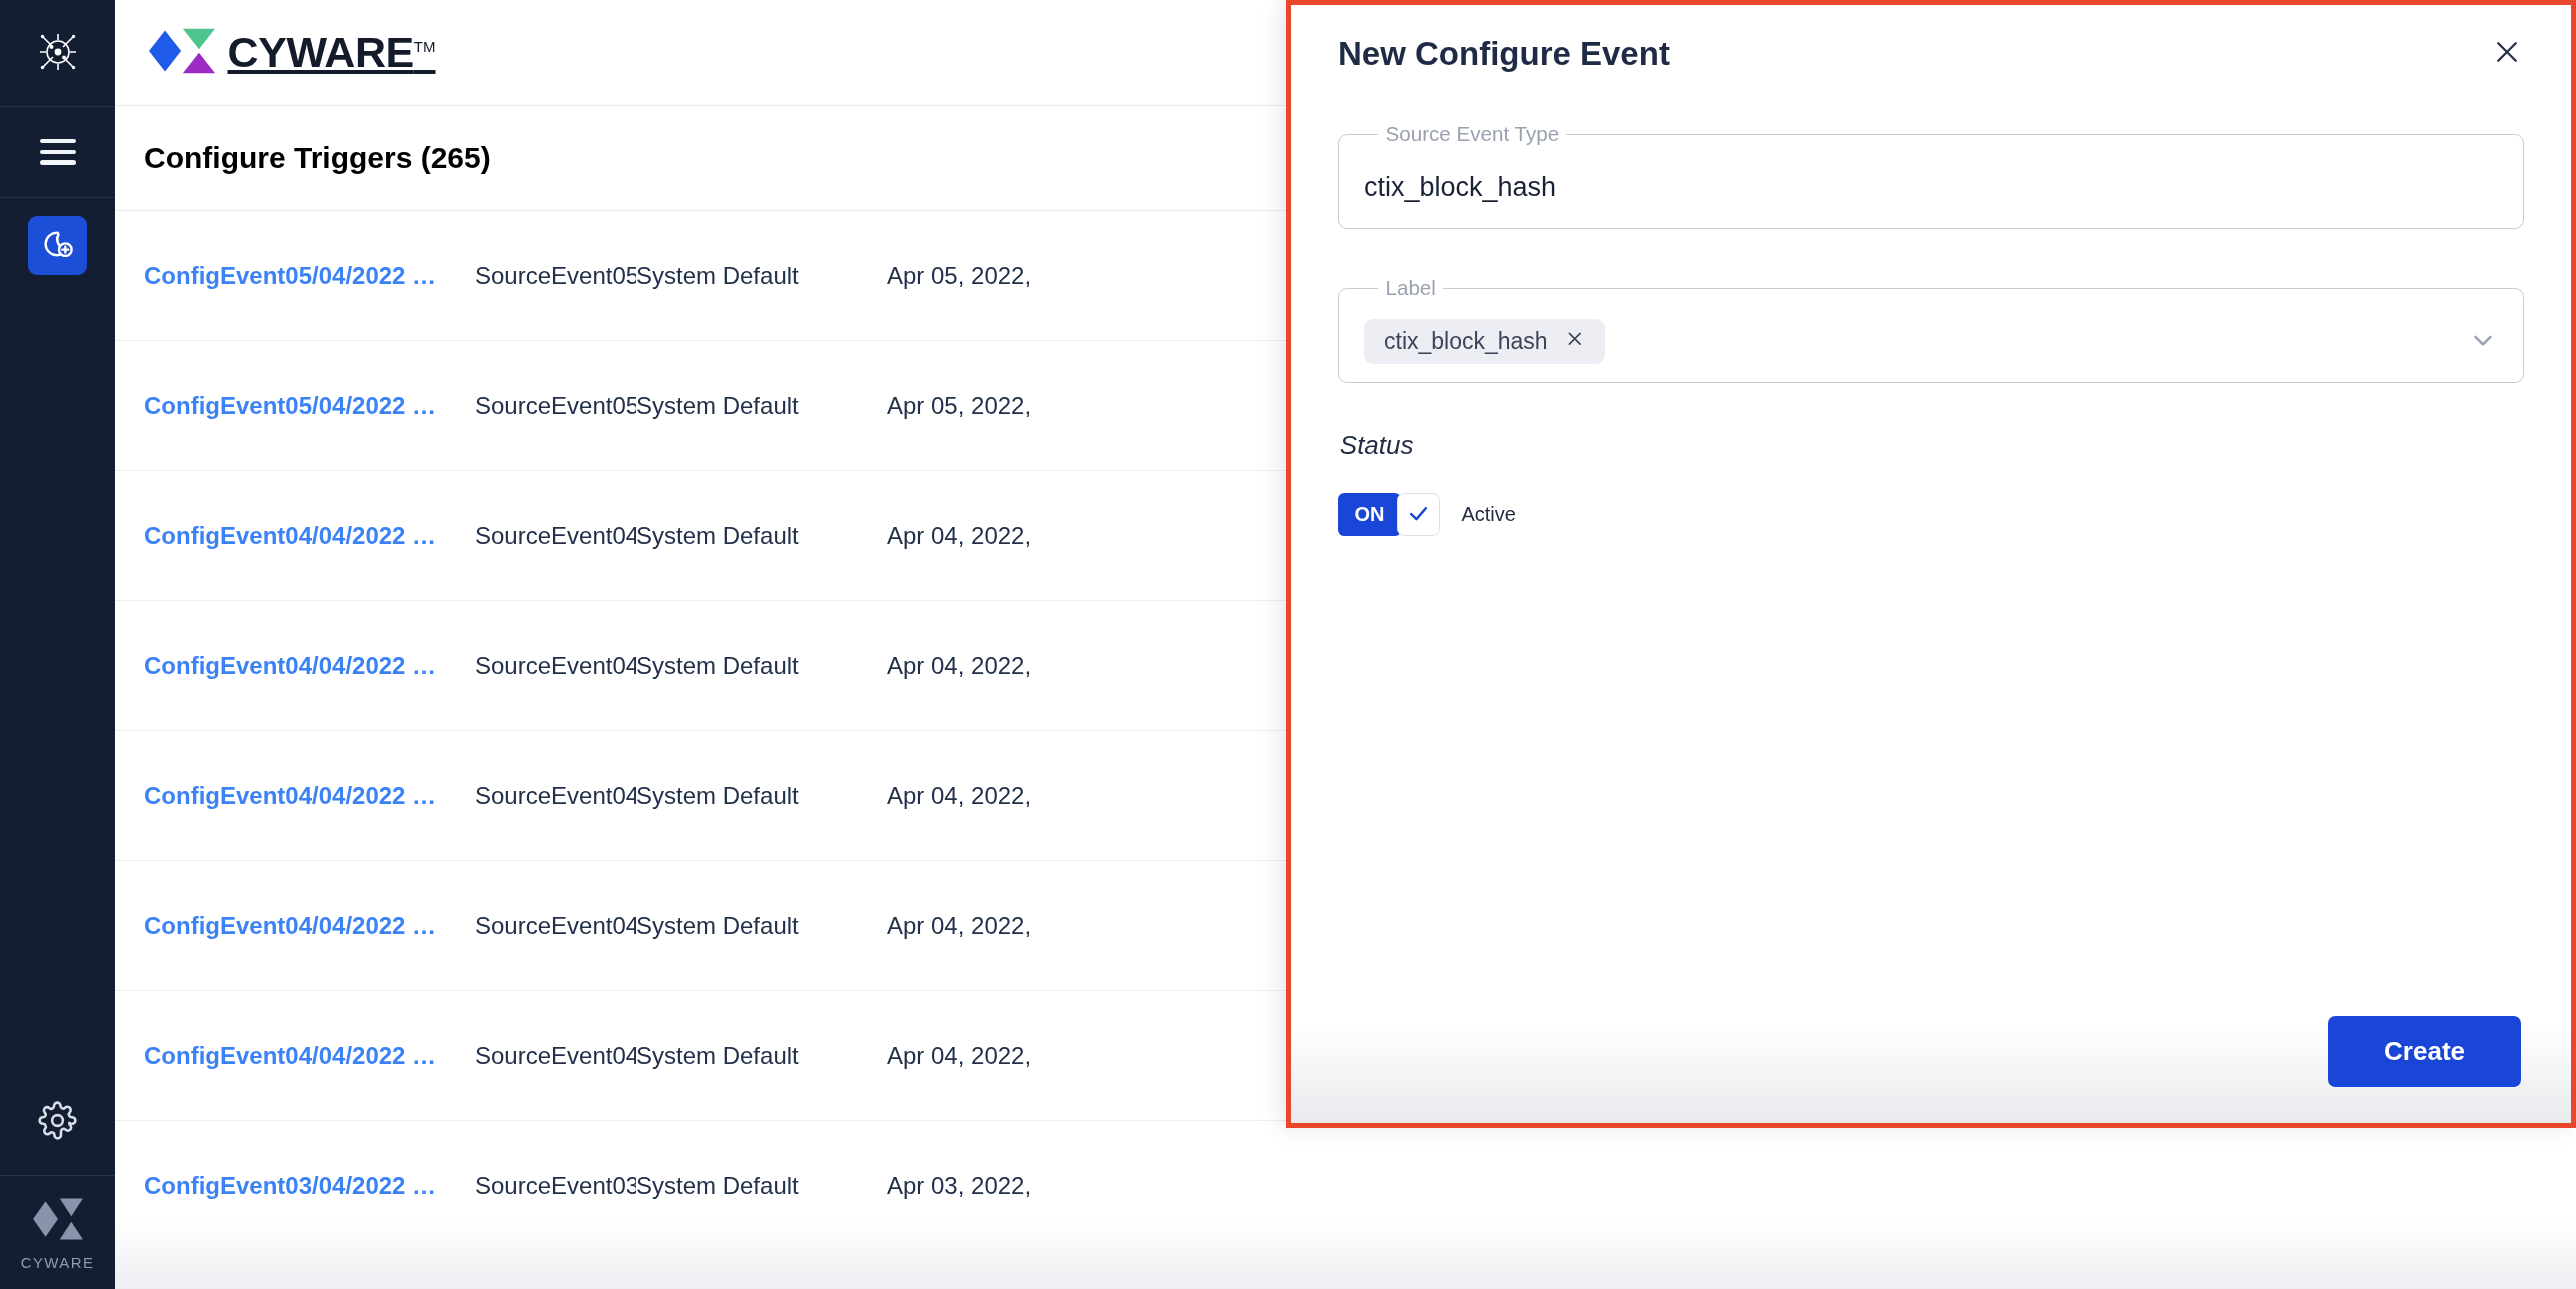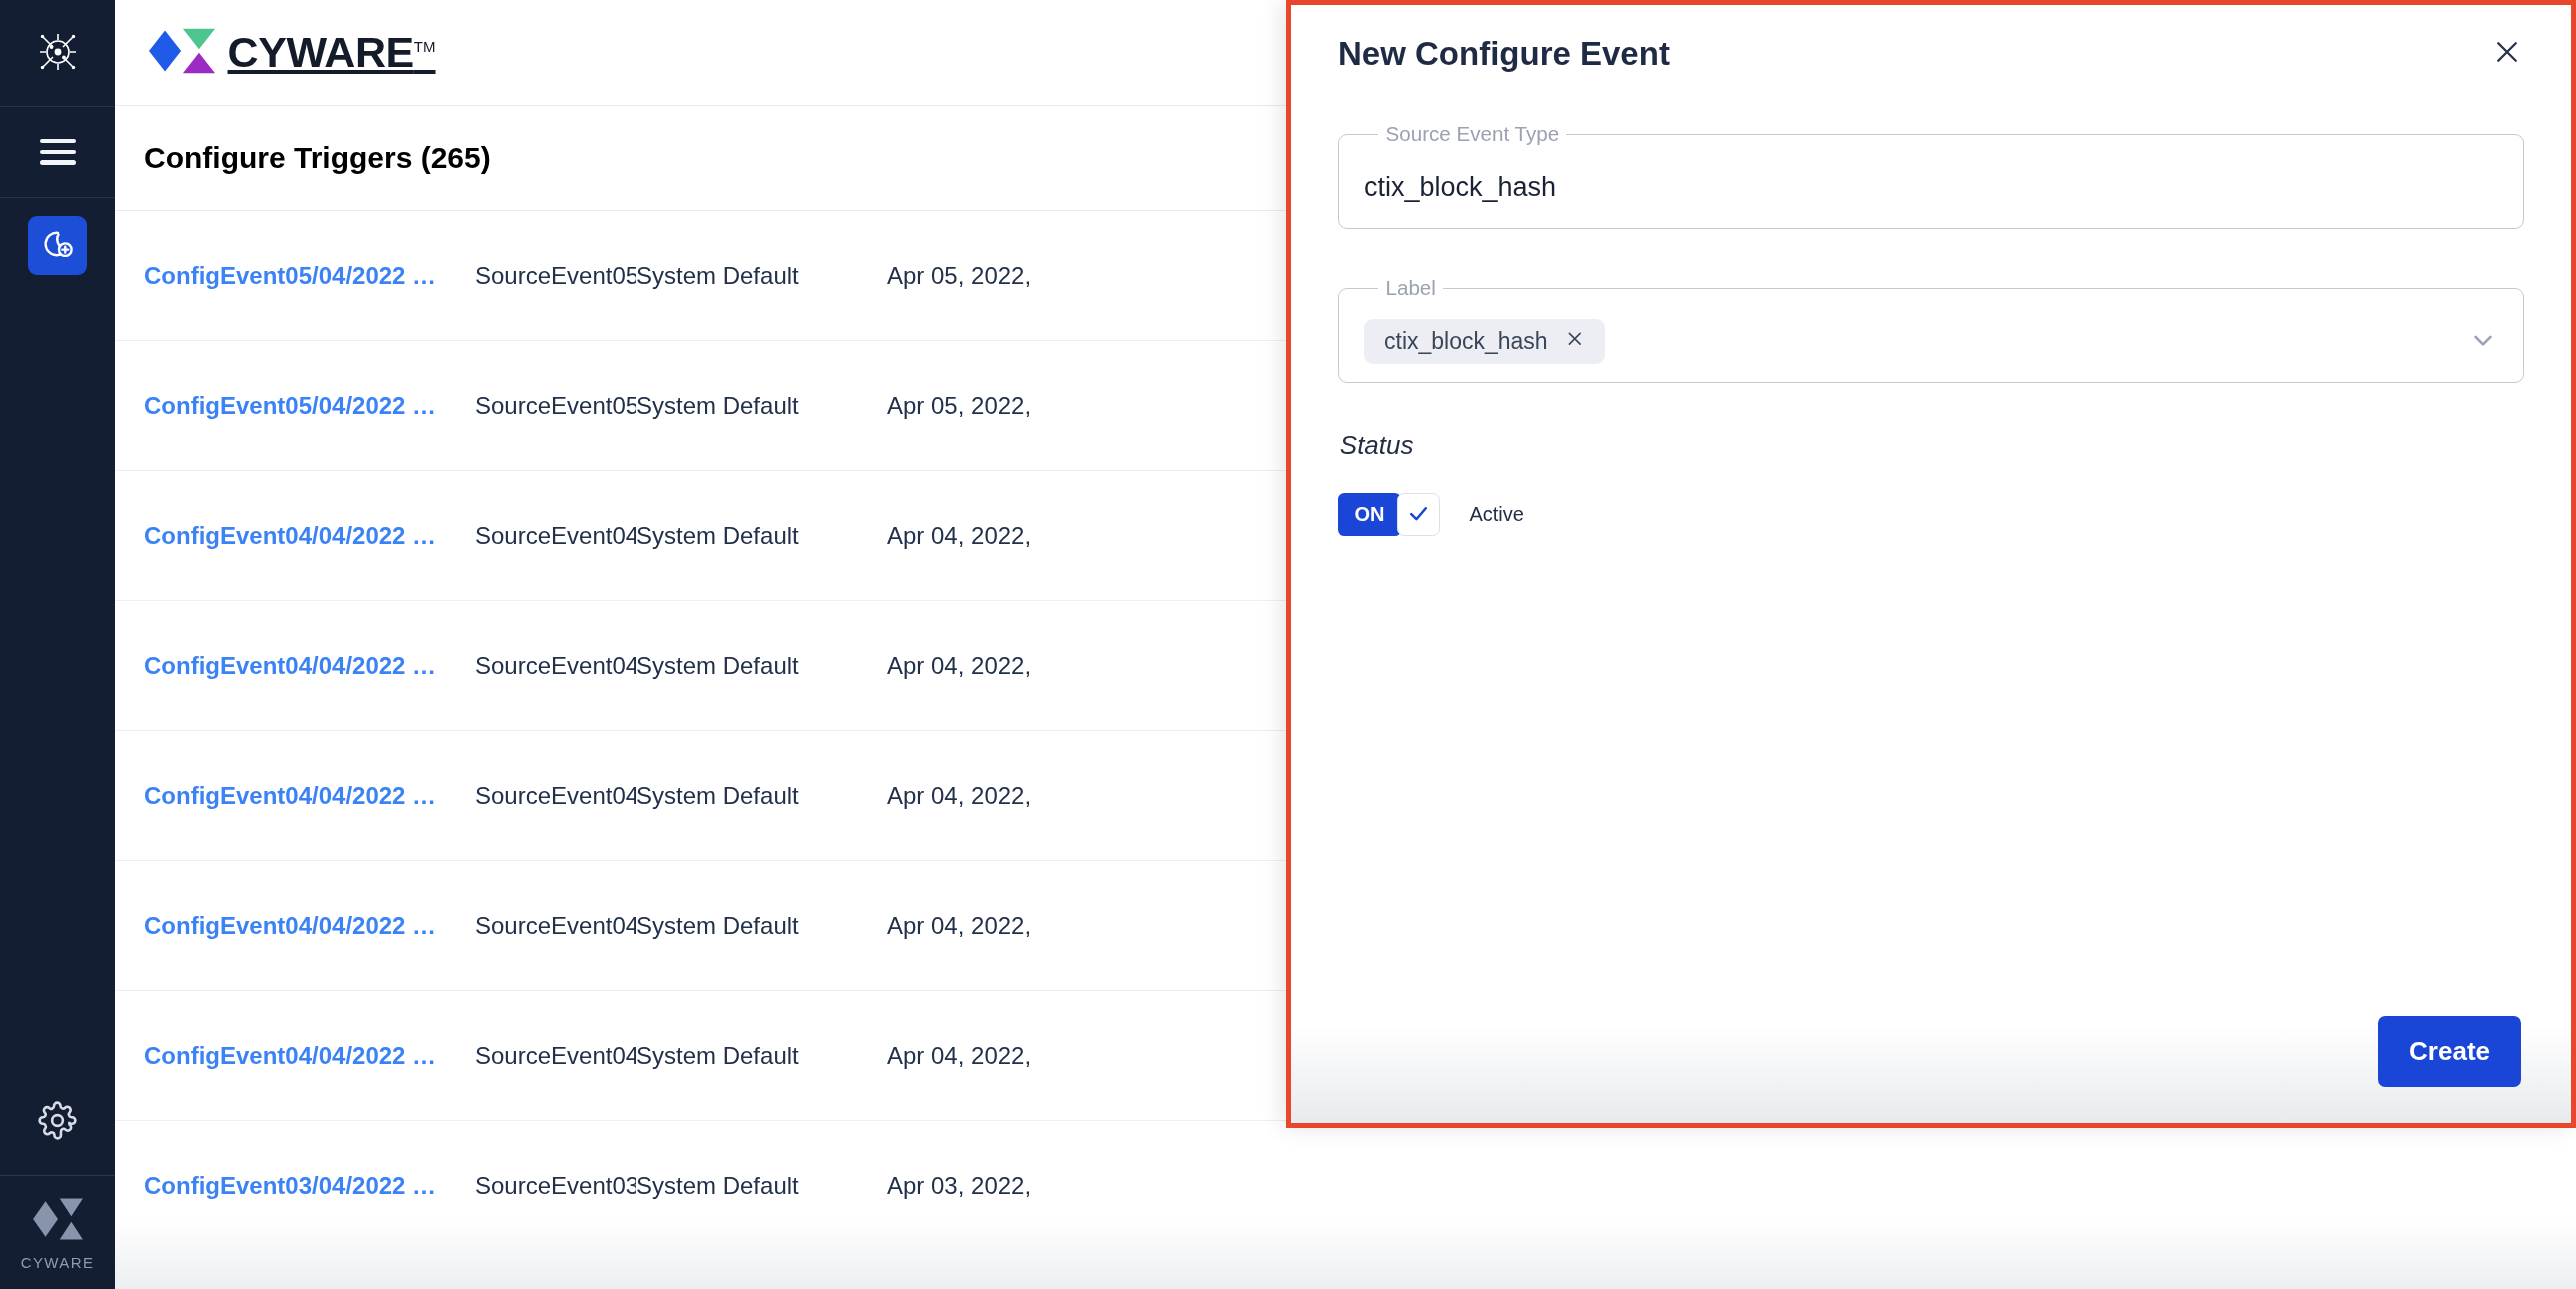--- a/index.html
+++ b/index.html
@@ -106,21 +106,21 @@
 
   .chip-row { display: flex; align-items: center; width: 100%; justify-content: space-between; }
   .chip {
     display: inline-flex; align-items: center; gap: 16px;
     background: #eceef3; border-radius: 9px;
     padding: 9px 20px; font-size: 23px; color: #3b4559;
   }
   .chip-x { font-size: 23px; color: #3b4559; cursor: pointer; line-height: 1; }
 
   .status-label { font-size: 26px; color: #232d44; margin: 10.7px 0 32px 1.8px; font-style: italic; }
-  .status-row { display: flex; align-items: center; gap: 29px; }
+  .status-row { display: flex; align-items: center; gap: 21px; }
   .toggle {
     width: 63px; height: 43px; background: #1a46d8; border-radius: 6.3px;
     display: flex; align-items: center; justify-content: center;
     color: #fff; font-size: 20px; font-weight: bold; cursor: pointer;
   }
   .toggle-knob {
     width: 43px; height: 43px; background: #fff;
     border: 1.8px solid #dbe0ea; border-radius: 7.2px;
     display: flex; align-items: center; justify-content: center;
     margin-left: -3.6px; cursor: pointer;
@@ -132,21 +132,21 @@
     display: flex; align-items: center; justify-content: flex-end; padding-right: 50px;
   }
   .panel-foot::before {
     content: ""; position: absolute; left: 0; bottom: 0; width: 100%; height: 99px;
     background: linear-gradient(to bottom, rgba(255,255,255,0) 0%, #e8eaed 100%);
     pointer-events: none;
   }
   .create-btn {
     position: relative; z-index: 2;
     background: #1a46d8; color: #fff; border: none; border-radius: 7.2px;
-    font-size: 26px; font-weight: bold; padding: 20px 31px; cursor: pointer;
+    font-size: 26px; font-weight: bold; padding: 20px 56px; cursor: pointer;
     font-family: "Liberation Sans", sans-serif;
   }
 </style>
 </head>
 <body>
 
 <div id="root">
 
   <div class="sidebar">
 

